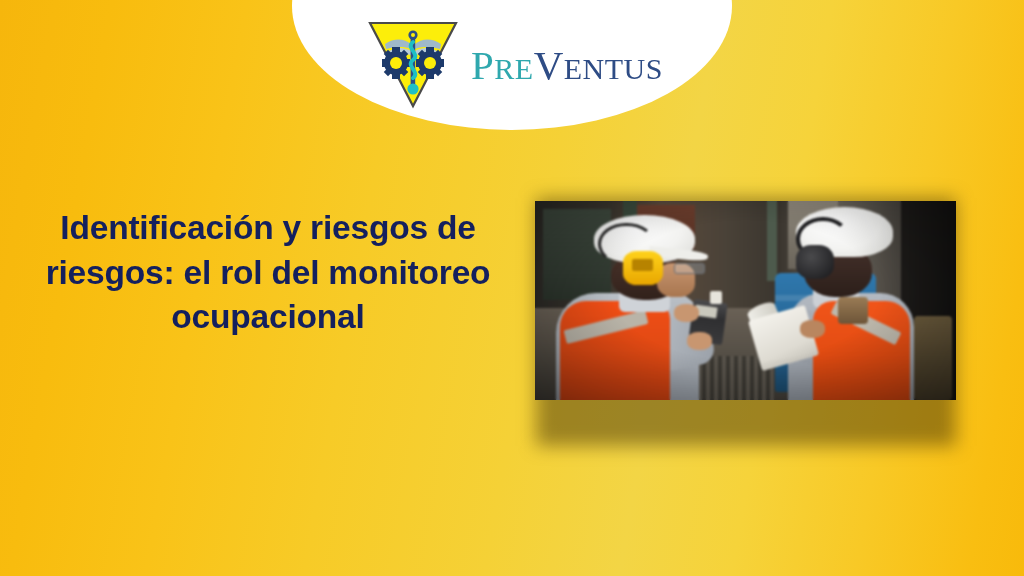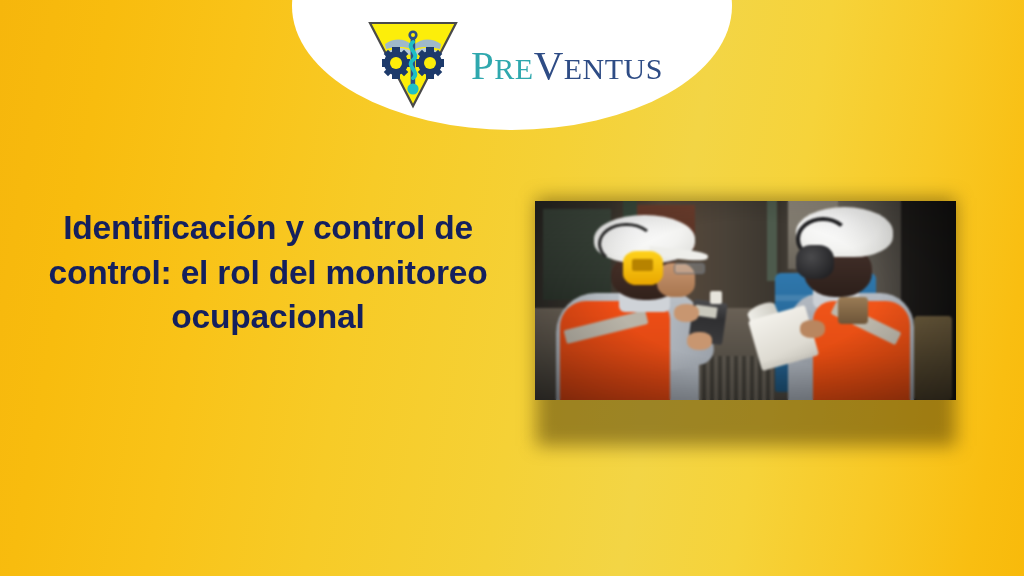--- a/index.html
+++ b/index.html
@@ -223,21 +223,21 @@
         <circle cx="48" cy="17" r="2" fill="#FCEE0A"></circle>
         <circle cx="48" cy="71" r="5.6" fill="#1fbfc4"></circle>
       </svg>
     </div>
 
     <div class="brand-text">
       <div class="wordmark"><span class="w-pre">P</span><span class="w-pre" style="font-size:30px">RE</span><span class="w-ventus">V</span><span class="w-ventus" style="font-size:30px">ENTUS</span></div>
     </div>
   </div>
 
-  <div class="headline">Identificación y control de control: el rol del monitoreo ocupacional</div>
+  <div class="headline">Identificación y riesgos de riesgos: el rol del monitoreo ocupacional</div>
 
   <div class="photo-shadow"></div>
 
   <div class="photo-frame">
     <div class="photo">
       <div class="bg-wall"></div>
       <div class="floor"></div>
       <div class="rack-left"></div>
       <div class="brick"></div>
       <div class="beam-a"></div>

